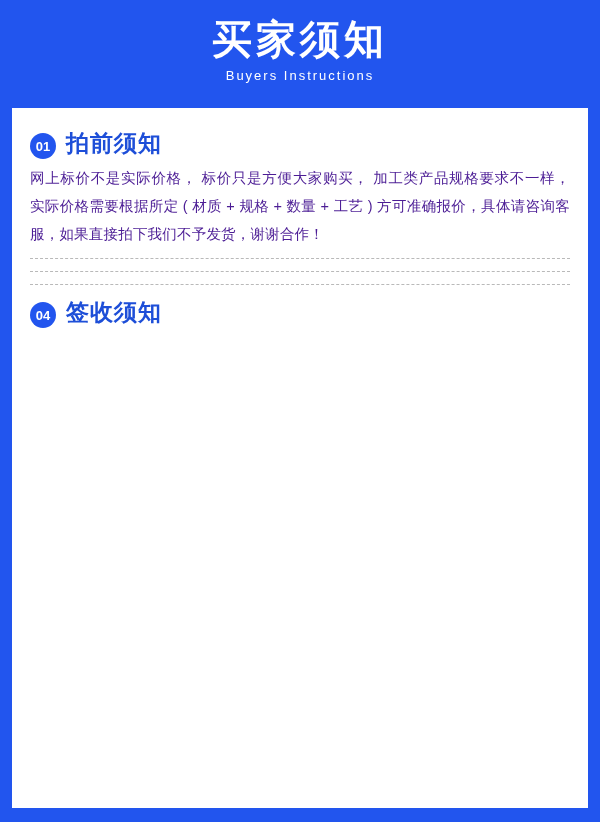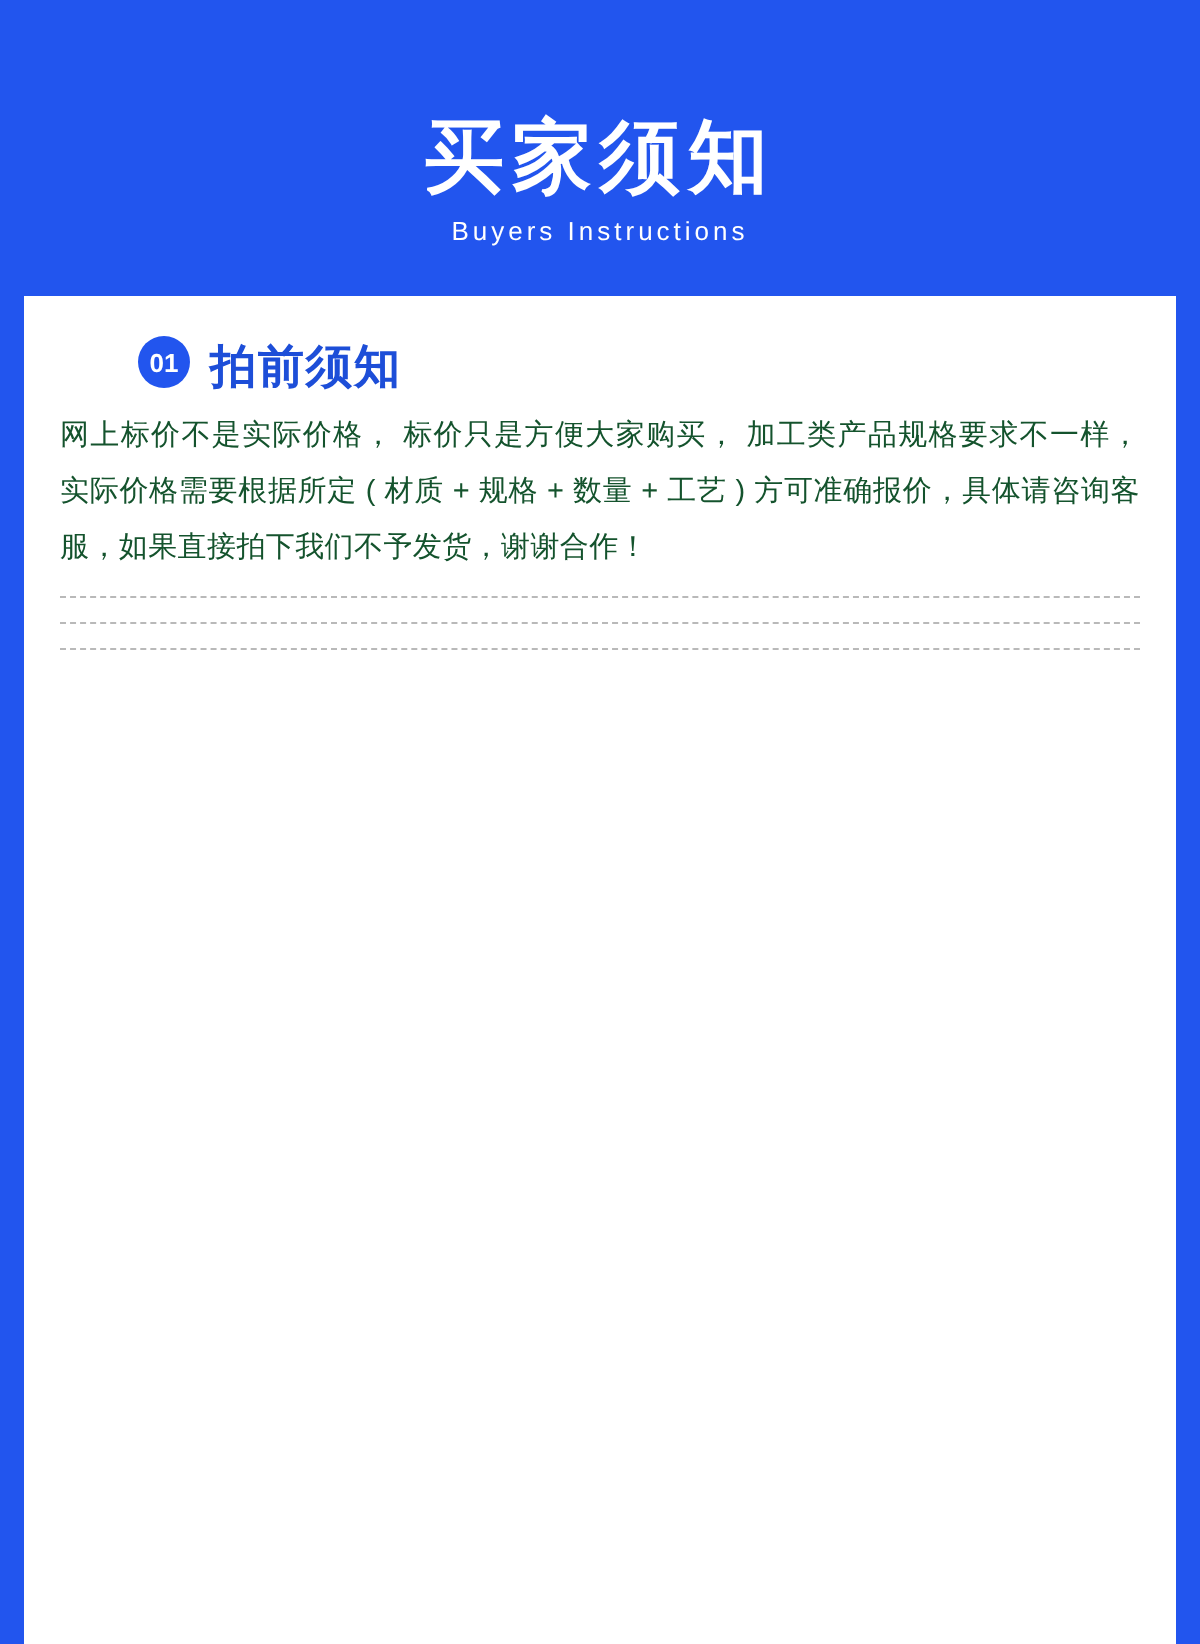--- a/index.html
+++ b/index.html
@@ -17,21 +17,20 @@
     position: relative;
     width: 600px;
     height: 822px;
     background: #2255ee;
     box-sizing: border-box;
   }
   .header {
     padding-top: 14px;
     text-align: center;
     color: #ffffff;
-    margin-top: 40px;
   }
   .header-title {
     font-size: 40px;
     font-weight: bold;
     letter-spacing: 4px;
     line-height: 1.25;
   }
   .header-sub {
     font-size: 13px;
     letter-spacing: 2px;
@@ -46,24 +45,23 @@
     height: 700px;
     background: #ffffff;
     box-sizing: border-box;
     padding: 20px 18px 10px 18px;
   }
   .section {
     margin-bottom: 6px;
   }
   .sec-head {
     display: flex;
-    align-items: flex-start;
+    align-items: flex-end;
     gap: 10px;
     margin-bottom: 6px;
-    margin-left: 39px;
   }
   .sec-num {
     width: 26px;
     height: 26px;
     border-radius: 50%;
     background: #2255ee;
     color: #ffffff;
     font-size: 13px;
     font-weight: bold;
     display: flex;
@@ -73,21 +71,21 @@
   }
   .sec-title {
     font-size: 23px;
     font-weight: bold;
     color: #1d4ed8;
     letter-spacing: 1px;
   }
   .sec-body {
     font-size: 14.5px;
     line-height: 1.92;
-    color: #14532d;
+    color: #4c1d95;
     letter-spacing: 0.2px;
     text-align: justify;
   }
   .divider {
     border-top: 1px dashed #b9b9b9;
     margin: 10px 0 12px 0;
     height: 0;
   }
   .footer {
     position: absolute;
@@ -131,20 +129,24 @@
 
     <div class="divider"></div>
 
 
     <div class="divider"></div>
 
 
     <div class="divider"></div>
 
     <div class="section">
+      <div class="sec-head">
+        <div class="sec-num">04</div>
+        <div class="sec-title">签收须知</div>
+      </div>
     </div>
 
   </div>
 
   <div class="footer">
     <div>温馨提示：本店成交价格一律不含税，如果需要开发票需要另外加收税点，</div>
     <div>详情请咨询客服，谢谢合作！</div>
   </div>
 
   <div class="watermark">sz-zjf.com</div>

